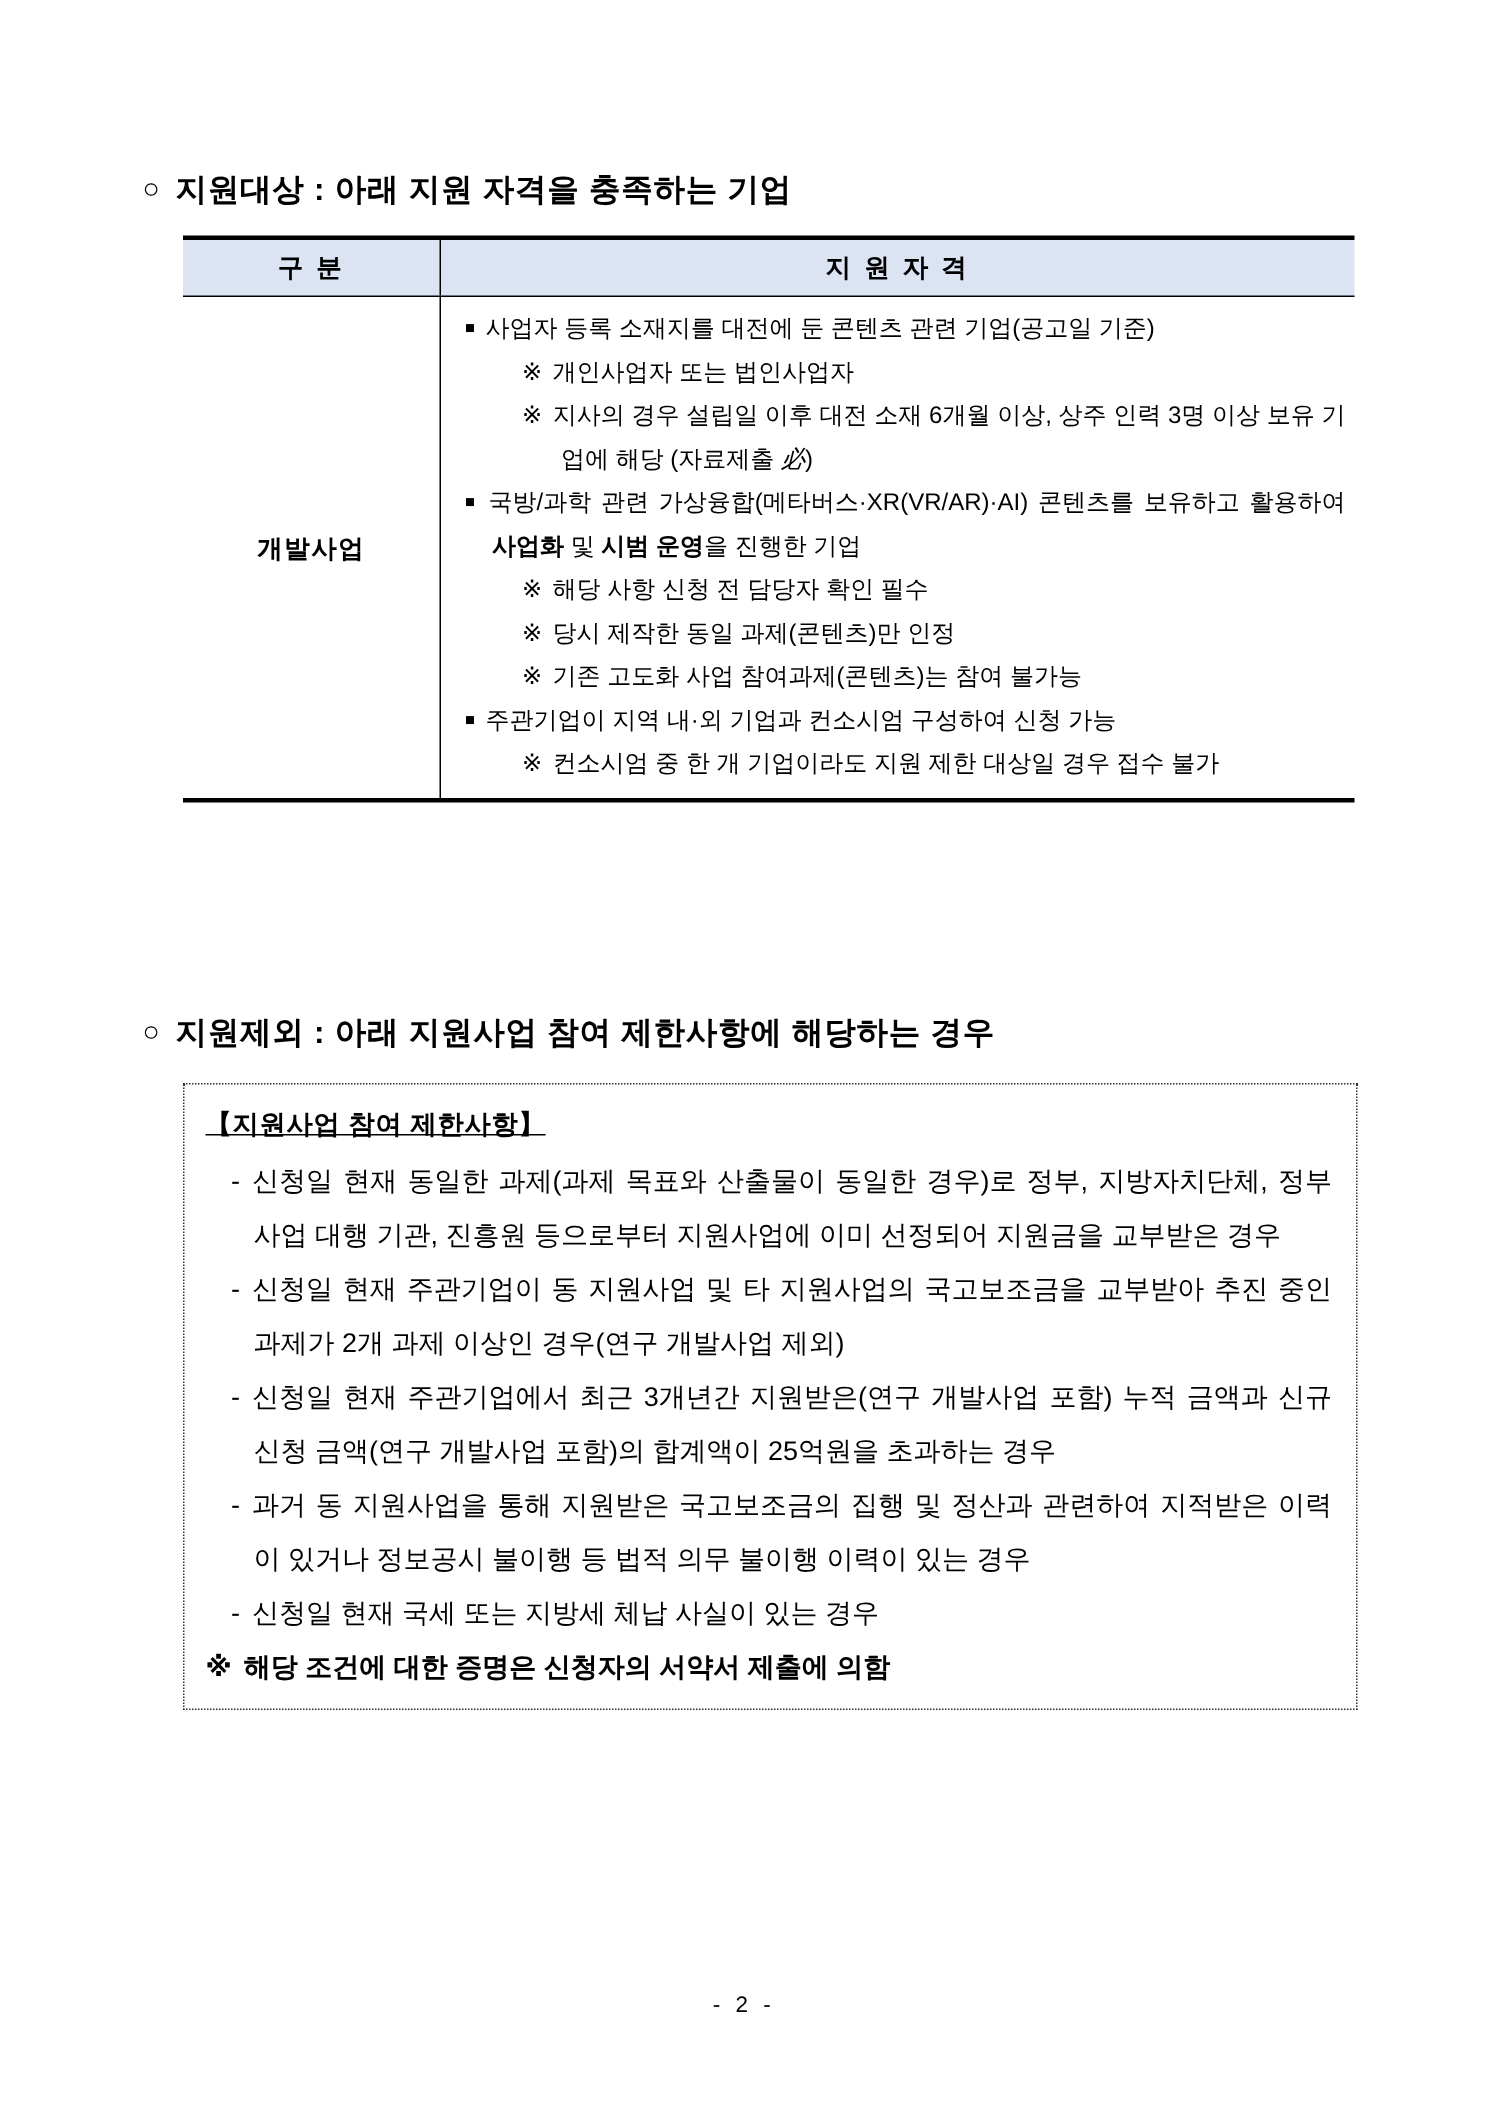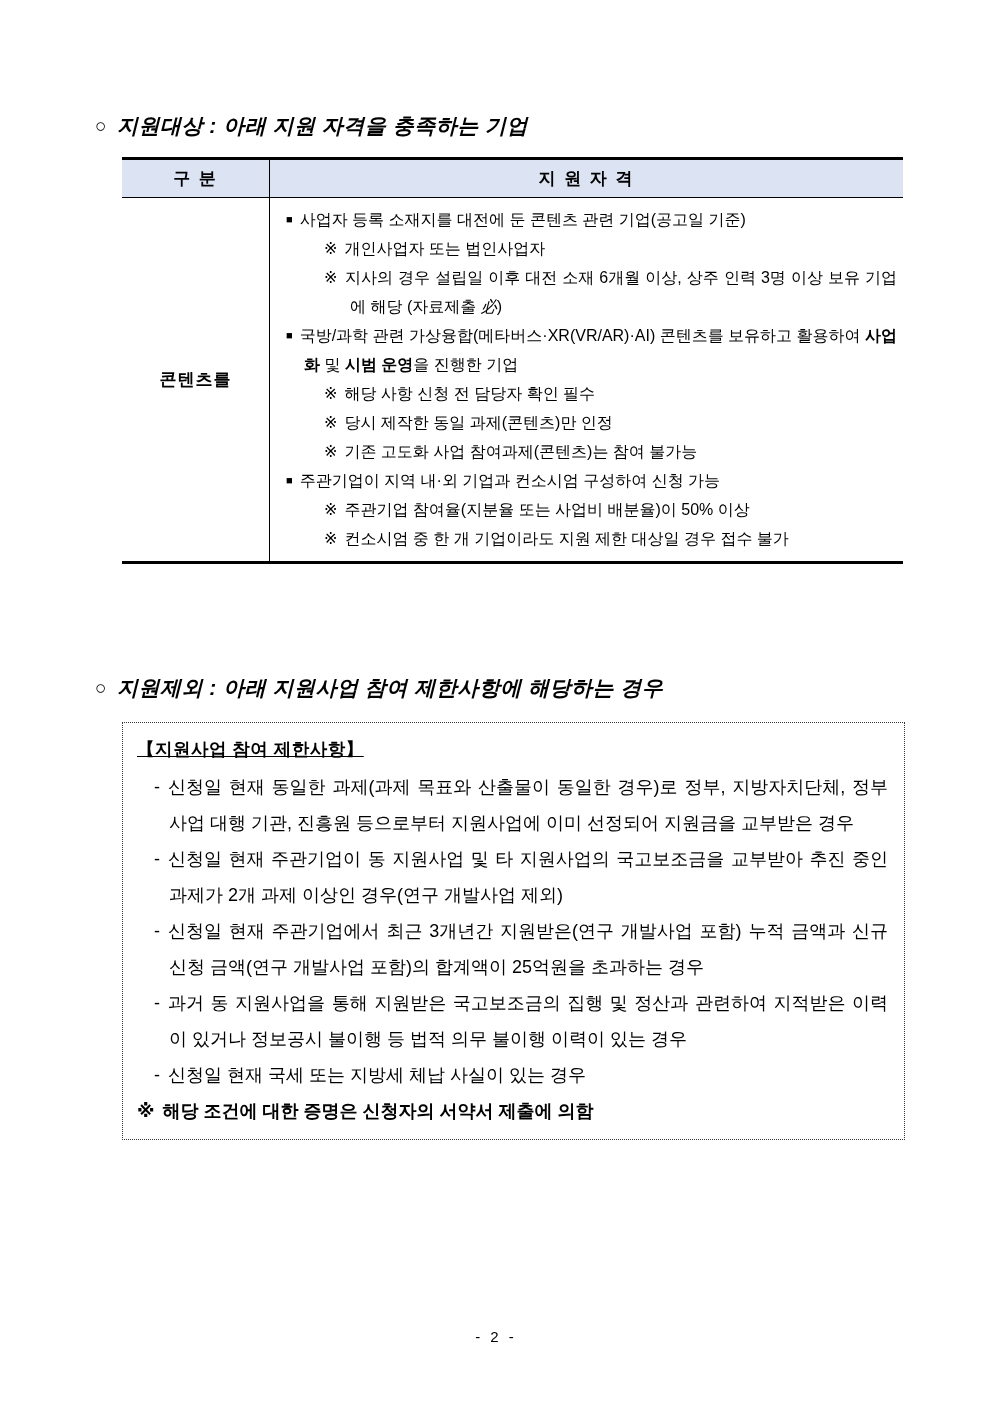--- a/index.html
+++ b/index.html
@@ -22,21 +22,20 @@
   }
   
   .heading{
     position:absolute;
     left:95px;
     font-size:21px;
     font-weight:600;
     letter-spacing:0.5px;
     color:var(--text-color);
     white-space:nowrap;
-    font-style:italic;
   }
   .heading .h-marker{
     font-size:19px;
     font-weight:400;
     margin-right:10px;
     position:relative;
     top:-1px;
   }
   #heading-support{top:112px;}
   #heading-exclusion{top:674px;}
@@ -51,21 +50,21 @@
     border-bottom:3px solid var(--border-color);
   }
   .qt-head{
     display:flex;
     background:var(--header-bg);
     border-bottom:1.5px solid var(--border-color);
     height:38px;
   }
   .qt-body{display:flex;}
   .qt-col1{
-    width:148px;
+    width:172px;
     flex:none;
     display:flex;
     align-items:center;
     justify-content:center;
     border-right:1.5px solid var(--border-color);
   }
   .qt-col2{flex:1;min-width:0;}
   .qt-head .qt-col1,.qt-head .qt-col2{
     display:flex;align-items:center;justify-content:center;
     font-size:17px;font-weight:bold;letter-spacing:2px;
@@ -136,31 +135,30 @@
   <div class="heading" id="heading-support">
     <span class="h-marker">○</span><span class="h-text">지원대상 : 아래 지원 자격을 충족하는 기업</span>
   </div>
 
   <div class="qual-table">
     <div class="qt-head">
       <div class="qt-col1">구 분</div>
       <div class="qt-col2">지 원 자 격</div>
     </div>
     <div class="qt-body">
-      <div class="qt-col1">콘텐츠를</div>
+      <div class="qt-col1">개발사업</div>
       <div class="qt-col2">
           <p class="t-item bullet"><span class="marker">■</span><span>사업자 등록 소재지를 대전에 둔 콘텐츠 관련 기업(공고일 기준)</span></p>
           <p class="t-item note"><span class="marker">※</span><span>개인사업자 또는 법인사업자</span></p>
           <p class="t-item note"><span class="marker">※</span><span>지사의 경우 설립일 이후 대전 소재 6개월 이상, 상주 인력 3명 이상 보유 기업에 해당 (자료제출 </span><span class="it">必</span><span>)</span></p>
           <p class="t-item bullet"><span class="marker">■</span><span>국방/과학 관련 가상융합(메타버스·XR(VR/AR)·AI) 콘텐츠를 보유하고 활용하여 </span><span class="b">사업화</span><span> 및 </span><span class="b">시범 운영</span><span>을 진행한 기업</span></p>
           <p class="t-item note"><span class="marker">※</span><span>해당 사항 신청 전 담당자 확인 필수</span></p>
           <p class="t-item note"><span class="marker">※</span><span>당시 제작한 동일 과제(콘텐츠)만 인정</span></p>
           <p class="t-item note"><span class="marker">※</span><span>기존 고도화 사업 참여과제(콘텐츠)는 참여 불가능</span></p>
           <p class="t-item bullet"><span class="marker">■</span><span>주관기업이 지역 내·외 기업과 컨소시엄 구성하여 신청 가능</span></p>
-          <p class="t-item note"><span class="marker">※</span><span>주관기업 참여율(지분율 또는 사업비 배분율)이 50% 이상</span></p>
           <p class="t-item note"><span class="marker">※</span><span>컨소시엄 중 한 개 기업이라도 지원 제한 대상일 경우 접수 불가</span></p>
         </div>
     </div>
   </div>
 
   <div class="heading" id="heading-exclusion">
     <span class="h-marker">○</span><span class="h-text">지원제외 : 아래 지원사업 참여 제한사항에 해당하는 경우</span>
   </div>
 
   <div class="excl-box">

